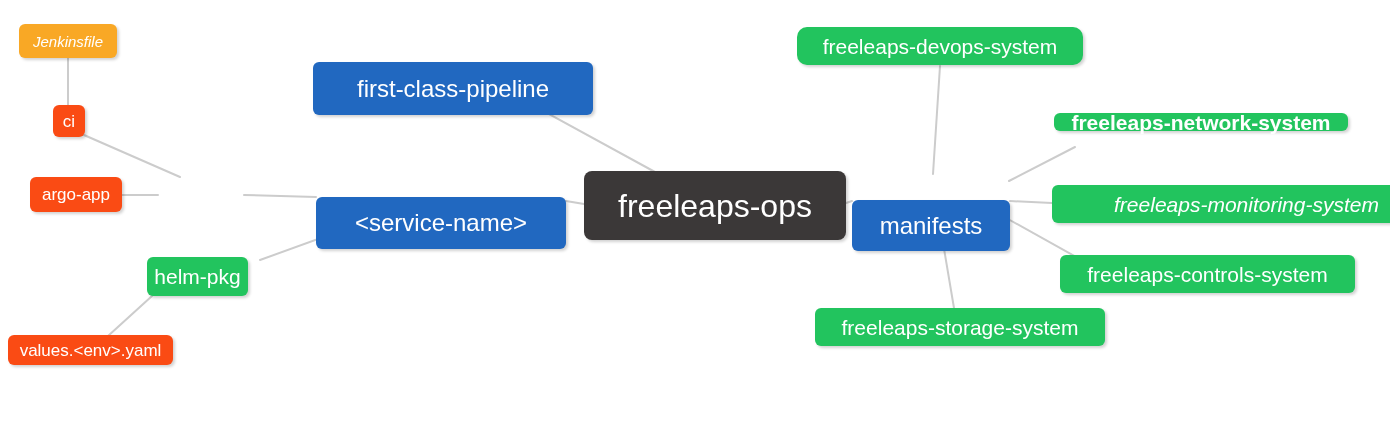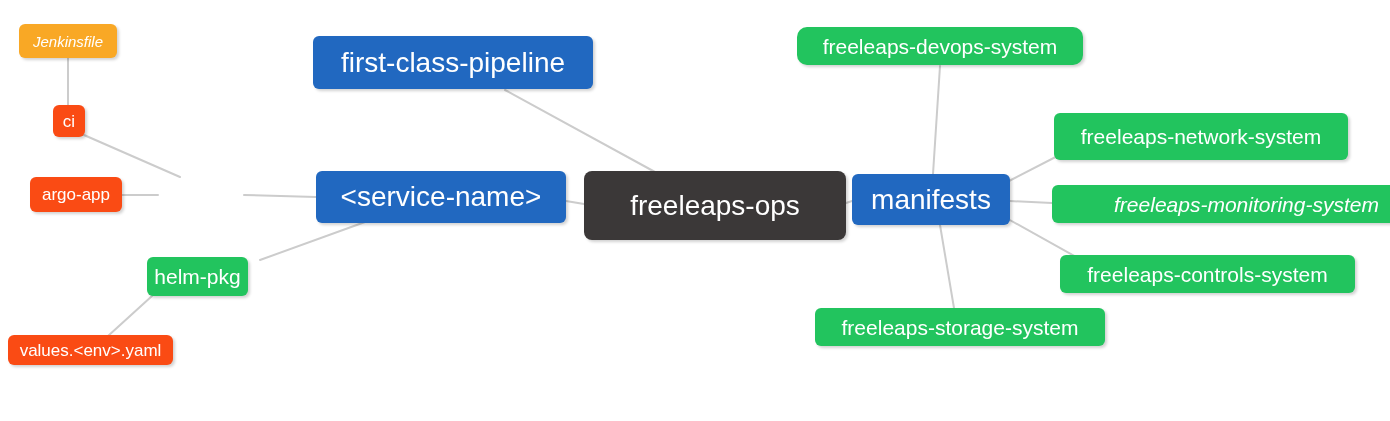--- a/index.html
+++ b/index.html
@@ -31,38 +31,38 @@
     display: flex;
     align-items: center;
     justify-content: center;
     color: var(--c-text, #fff);
     white-space: nowrap;
     border-radius: 6px;
     box-shadow: 2px 2px 3px rgba(0,0,0,0.18);
     cursor: default;
     line-height: 1;
   }
-  .lvl0 { background: var(--c-root);   font-size: 28px; border-radius: 8px; }
-  .lvl1 { background: var(--c-level1); font-size: 28px; }
+  .lvl0 { background: var(--c-root);   font-size: 32px; border-radius: 8px; }
+  .lvl1 { background: var(--c-level1); font-size: 24px; margin-top: 26px; }
   .lvl2 { background: var(--c-level2); font-size: 21px; }
   .lvl3 { background: var(--c-level3); font-size: 17px; }
   .lvl4 { background: var(--c-level4); font-size: 15px; }
 
   .n-jenkinsfile { left: 19px;   top: 24px;  width: 98px;  height: 34px; font-style: italic; }
   .n-ci          { left: 53px;   top: 105px; width: 32px;  height: 32px; text-align: center; }
   .n-argo_app    { left: 30px;   top: 177px; width: 92px;  height: 35px; }
   .n-env         { left: 158px;  top: 175px; width: 86px;  height: 39px; }
   .n-helm_pkg    { left: 147px;  top: 257px; width: 101px; height: 39px; }
   .n-values      { left: 8px;    top: 335px; width: 165px; height: 30px; text-align: center; }
   .n-fcp         { left: 313px;  top: 36px;  width: 280px; height: 53px; }
   .n-service     { left: 316px;  top: 171px; width: 250px; height: 52px; }
   .n-root        { left: 584px;  top: 171px; width: 262px; height: 69px; }
   .n-manifests   { left: 852px;  top: 174px; width: 158px; height: 51px; }
   .n-devops      { left: 797px;  top: 27px;  width: 286px; height: 38px; border-radius: 10px; }
-  .n-network     { left: 1054px; top: 113px; width: 294px; height: 47px; }
+  .n-network     { left: 1054px; top: 113px; width: 294px; height: 18px; font-weight: bold; }
   .n-monitoring  { left: 1052px; top: 185px; width: 389px; height: 38px; font-style: italic; }
   .n-controls    { left: 1060px; top: 255px; width: 295px; height: 38px; }
   .n-storage     { left: 815px;  top: 308px; width: 290px; height: 38px; }
 </style>
 </head>
 <body>
 
 <div class="canvas">
 
   <svg class="edges" viewBox="0 0 1390 421">

